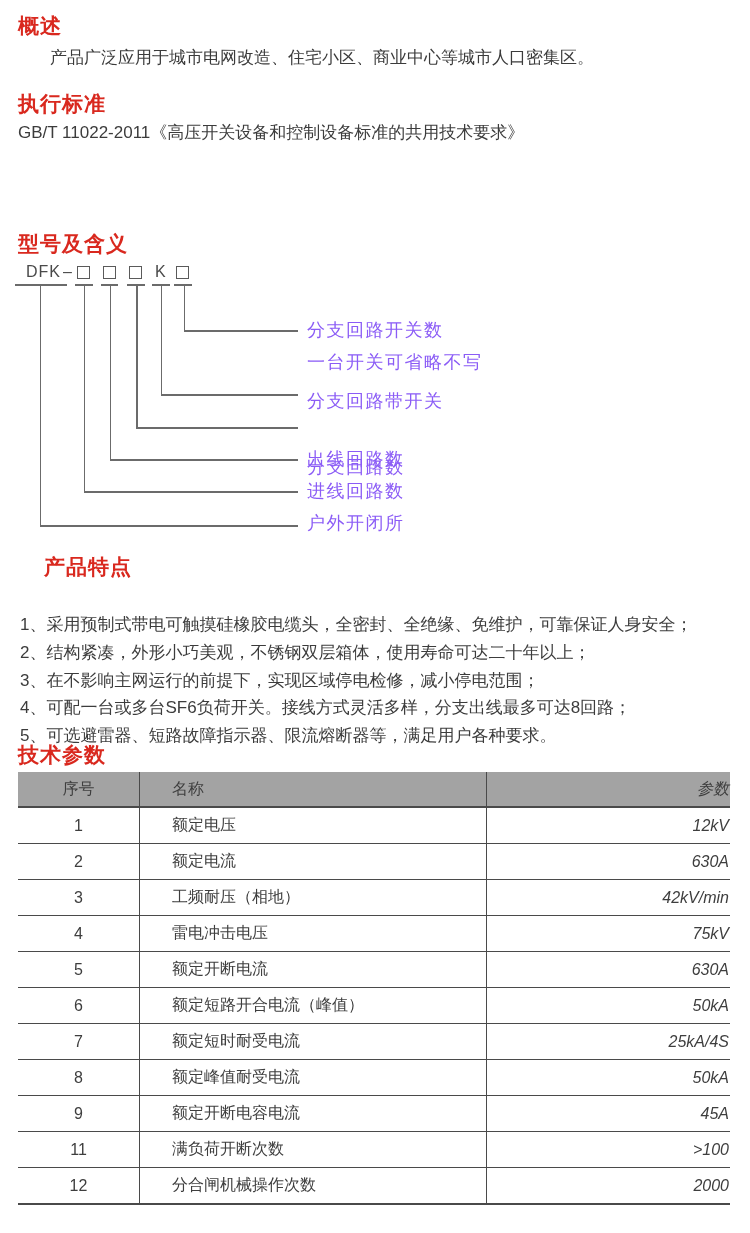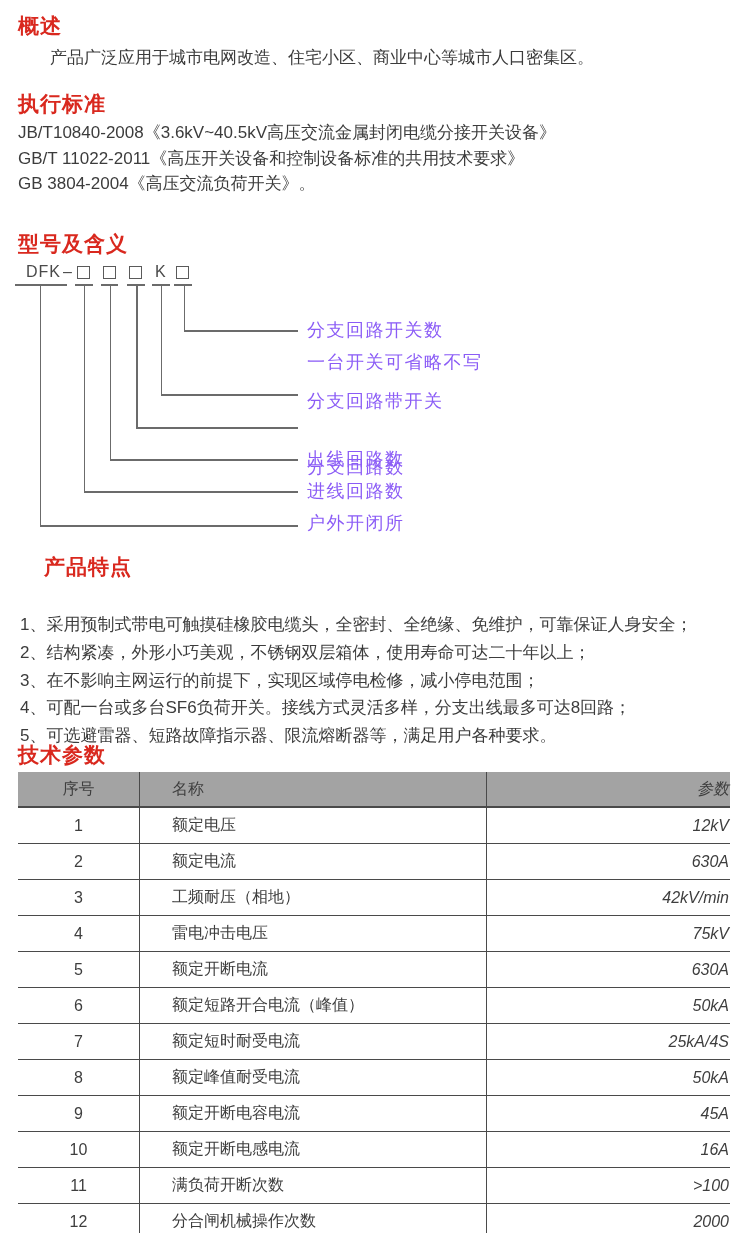--- a/index.html
+++ b/index.html
@@ -46,23 +46,21 @@
 </head>
 <body>
 
 <div class="page">
 
   <div class="sec-heading" style="top:14px;">概述</div>
   <div class="overview-body body-text">产品广泛应用于城市电网改造、住宅小区、商业中心等城市人口密集区。</div>
 
   <div class="sec-heading" style="top:92px;">执行标准</div>
   <div class="standards">
-    <div>JB/T10840-2008《3.6kV~40.5kV高压交流金属封闭电缆分接开关设备》</div>
     <div>GB/T 11022-2011《高压开关设备和控制设备标准的共用技术要求》</div>
-    <div>GB 3804-2004《高压交流负荷开关》。</div>
   </div>
 
   <div class="sec-heading" style="top:232px;">型号及含义</div>
 
   <div class="diagram">
 
     <span class="txt" style="left:26px;top:2px;">DFK</span>
     <span class="txt" style="left:63px;top:2px;">–</span>
     <span class="box" style="left:77px;top:5px;"></span>
     <span class="box" style="left:103px;top:5px;"></span>
@@ -159,25 +157,20 @@
         <td class="c1">8</td>
         <td class="c2">额定峰值耐受电流</td>
         <td class="c3">50kA</td>
       </tr>
       <tr>
         <td class="c1">9</td>
         <td class="c2">额定开断电容电流</td>
         <td class="c3">45A</td>
       </tr>
       <tr>
-        <td class="c1">10</td>
-        <td class="c2">额定开断电感电流</td>
-        <td class="c3">16A</td>
-      </tr>
-      <tr>
         <td class="c1">11</td>
         <td class="c2">满负荷开断次数</td>
         <td class="c3">&gt;100</td>
       </tr>
       <tr>
         <td class="c1">12</td>
         <td class="c2">分合闸机械操作次数</td>
         <td class="c3">2000</td>
       </tr>
     </tbody>

